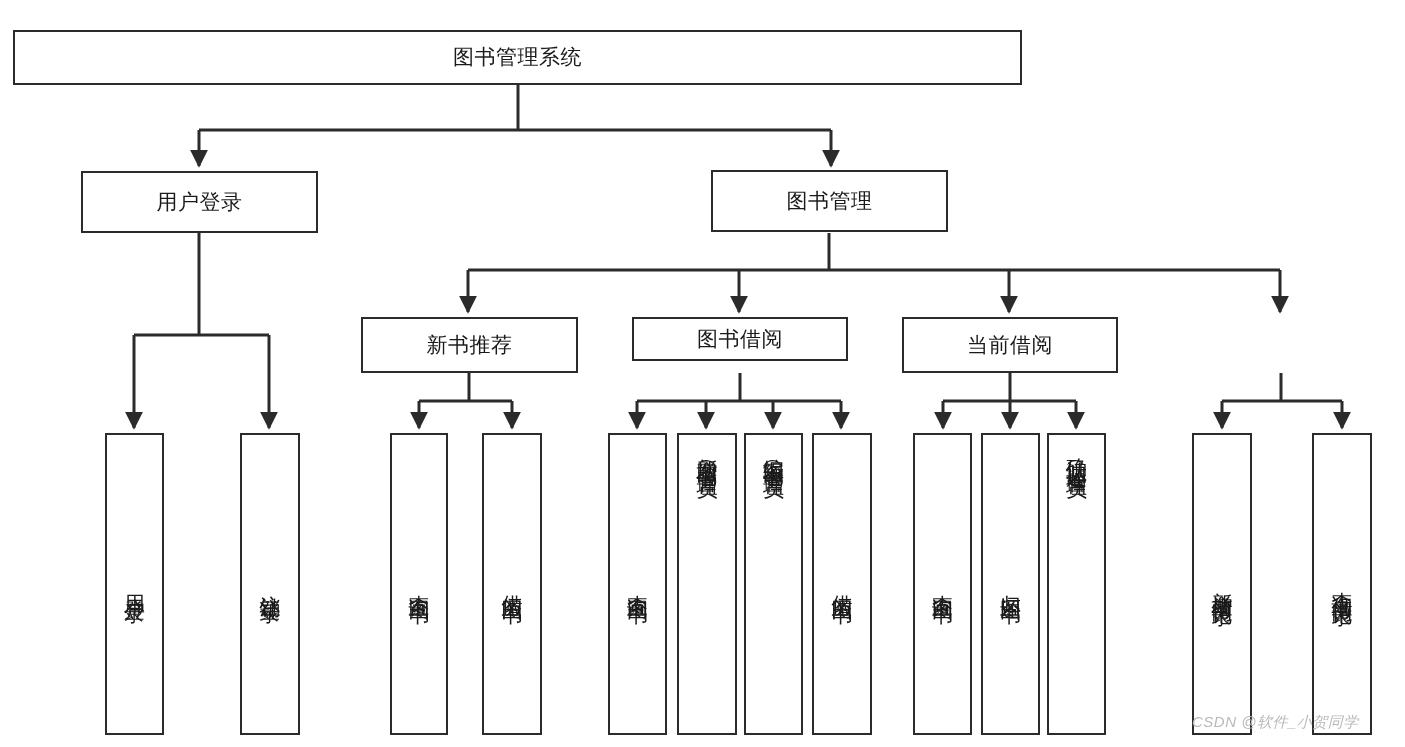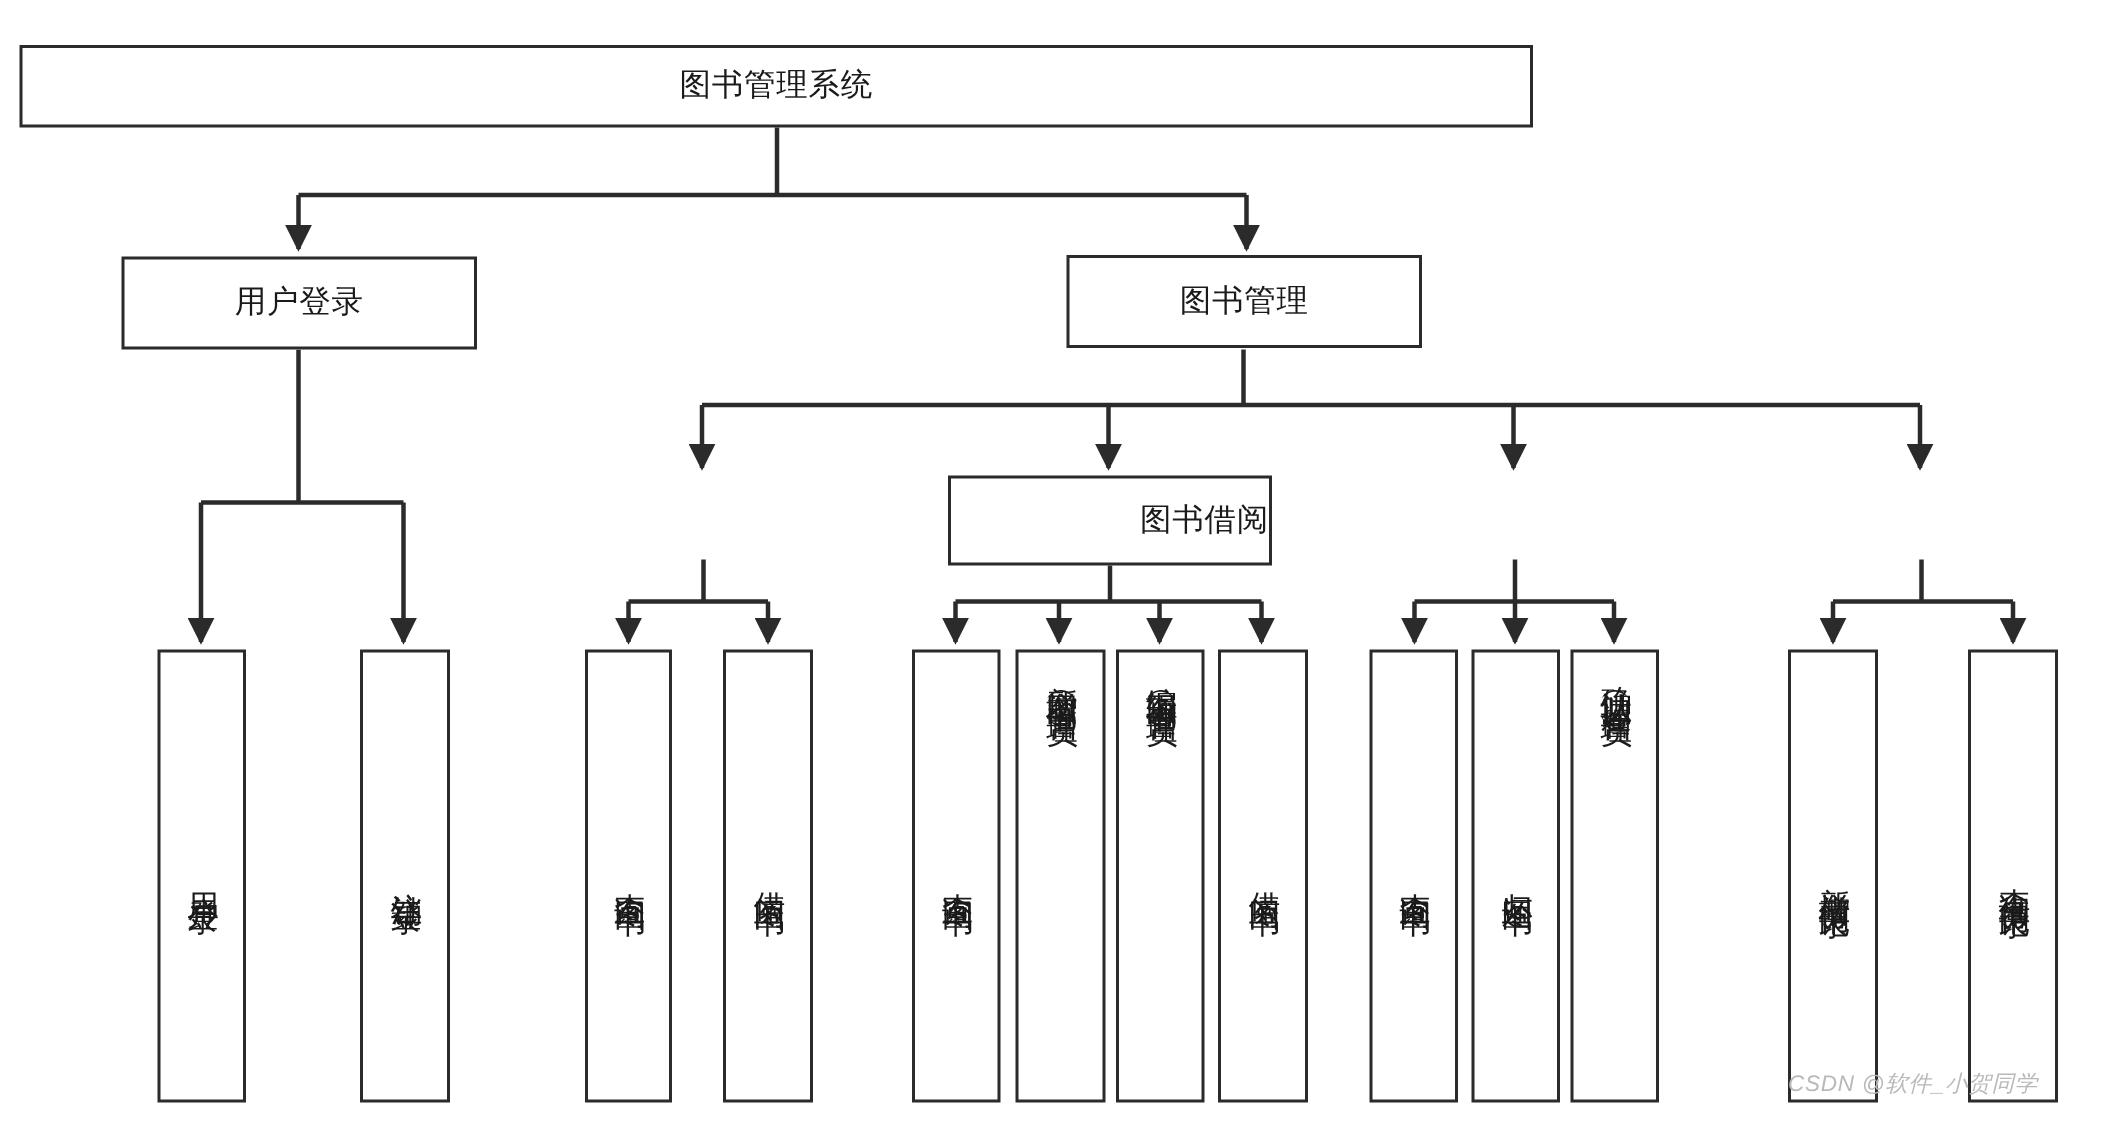--- a/index.html
+++ b/index.html
@@ -130,22 +130,28 @@
     <span class="node-label">图书管理系统</span>
   </div>
 
   <div class="node horiz" id="node-user-login" style="left: 81px; top: 171px; width: 237px; height: 62px;">
     <span class="node-label">用户登录</span>
   </div>
   <div class="node horiz" id="node-book-management" style="left: 711px; top: 170px; width: 237px; height: 62px;">
     <span class="node-label">图书管理</span>
   </div>
 
-  <div class="node horiz" id="node-book-borrow" style="left: 632px; top: 317px; width: 216px; height: 60px; justify-content: flex-end;">
+  <div class="node horiz" id="node-new-book-recommend" style="left: 361px; top: 317px; width: 217px; height: 56px;">
+    <span class="node-label">新书推荐</span>
+  </div>
+  <div class="node horiz" id="node-book-borrow" style="left: 632px; top: 317px; width: 216px; height: 44px;">
     <span class="node-label">图书借阅</span>
+  </div>
+  <div class="node horiz" id="node-current-borrow" style="left: 902px; top: 317px; width: 216px; height: 56px;">
+    <span class="node-label">当前借阅</span>
   </div>
 
   <div id="leaf-container">
       <div class="node vert tall-center" style="left: 105px; top: 433px; width: 59px; height: 302px;">
         <span class="node-label">用户登录</span>
       </div>
       <div class="node vert tall-center" style="left: 240px; top: 433px; width: 60px; height: 302px;">
         <span class="node-label">注销登录</span>
       </div>
       <div class="node vert tall-center" style="left: 390px; top: 433px; width: 58px; height: 302px;">

